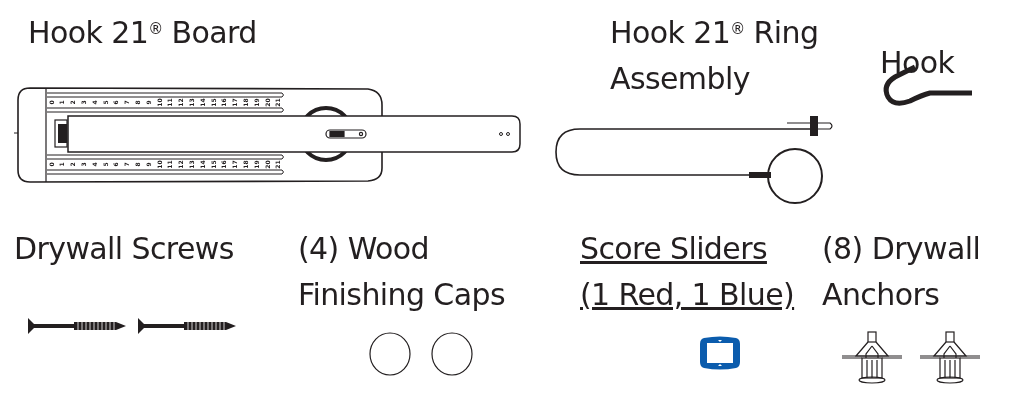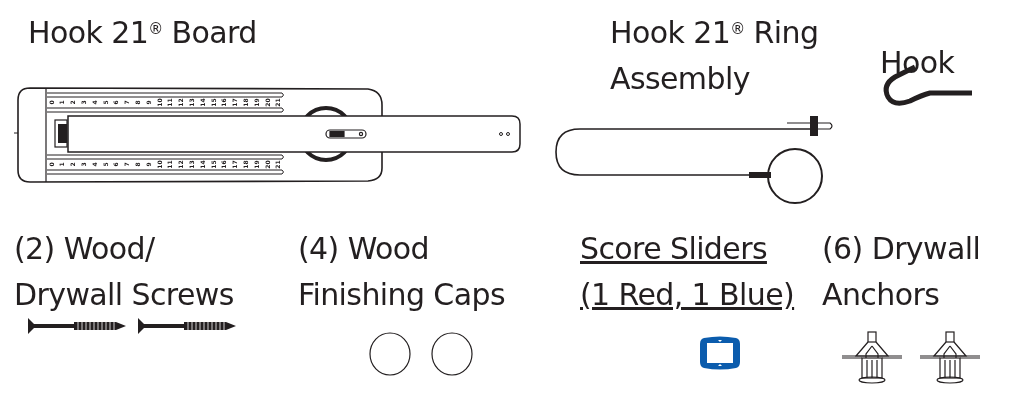--- a/index.html
+++ b/index.html
@@ -21,36 +21,35 @@
 <div class="label" style="left:610px; top:10px; width:220px;">
   <div><span>Hook 21</span><sup>®</sup><span> Ring</span></div>
   <div>Assembly</div>
 </div>
 
 <div class="label" style="left:880px; top:8px; width:90px;margin-top:32px;">
   <div>Hook</div>
 </div>
 
 <div class="label" style="left:14px; top:226px; width:240px;">
-  <div>(2) Wood/</div>
   <div>Drywall Screws</div>
 </div>
 
 <div class="label" style="left:298px; top:226px; width:240px;">
   <div>(4) Wood</div>
   <div>Finishing Caps</div>
 </div>
 
 <div class="label" style="left:580px; top:226px; width:240px;text-decoration:underline;">
   <div>Score Sliders</div>
   <div>(1 Red, 1 Blue)</div>
 </div>
 
 <div class="label" style="left:822px; top:226px; width:180px;">
-  <div>(6) Drywall</div>
+  <div>(8) Drywall</div>
   <div>Anchors</div>
 </div>
 
 <div class="art" style="left:0; top:0;">
   <svg width="560" height="200" viewBox="0 0 560 200">
     <g fill="none" stroke="#231f20">
 
       <path d="M30 88 L368 89 Q382 91 382 105 L382 168 Q382 180 368 181 L30 182 Q18 182 18 170 L18 100 Q18 88 30 88 Z" stroke-width="1.6"></path>
       <line x1="46" y1="88" x2="46" y2="182" stroke-width="1.2"></line>
       <line x1="18" y1="133" x2="14" y2="133" stroke-width="1"></line>

